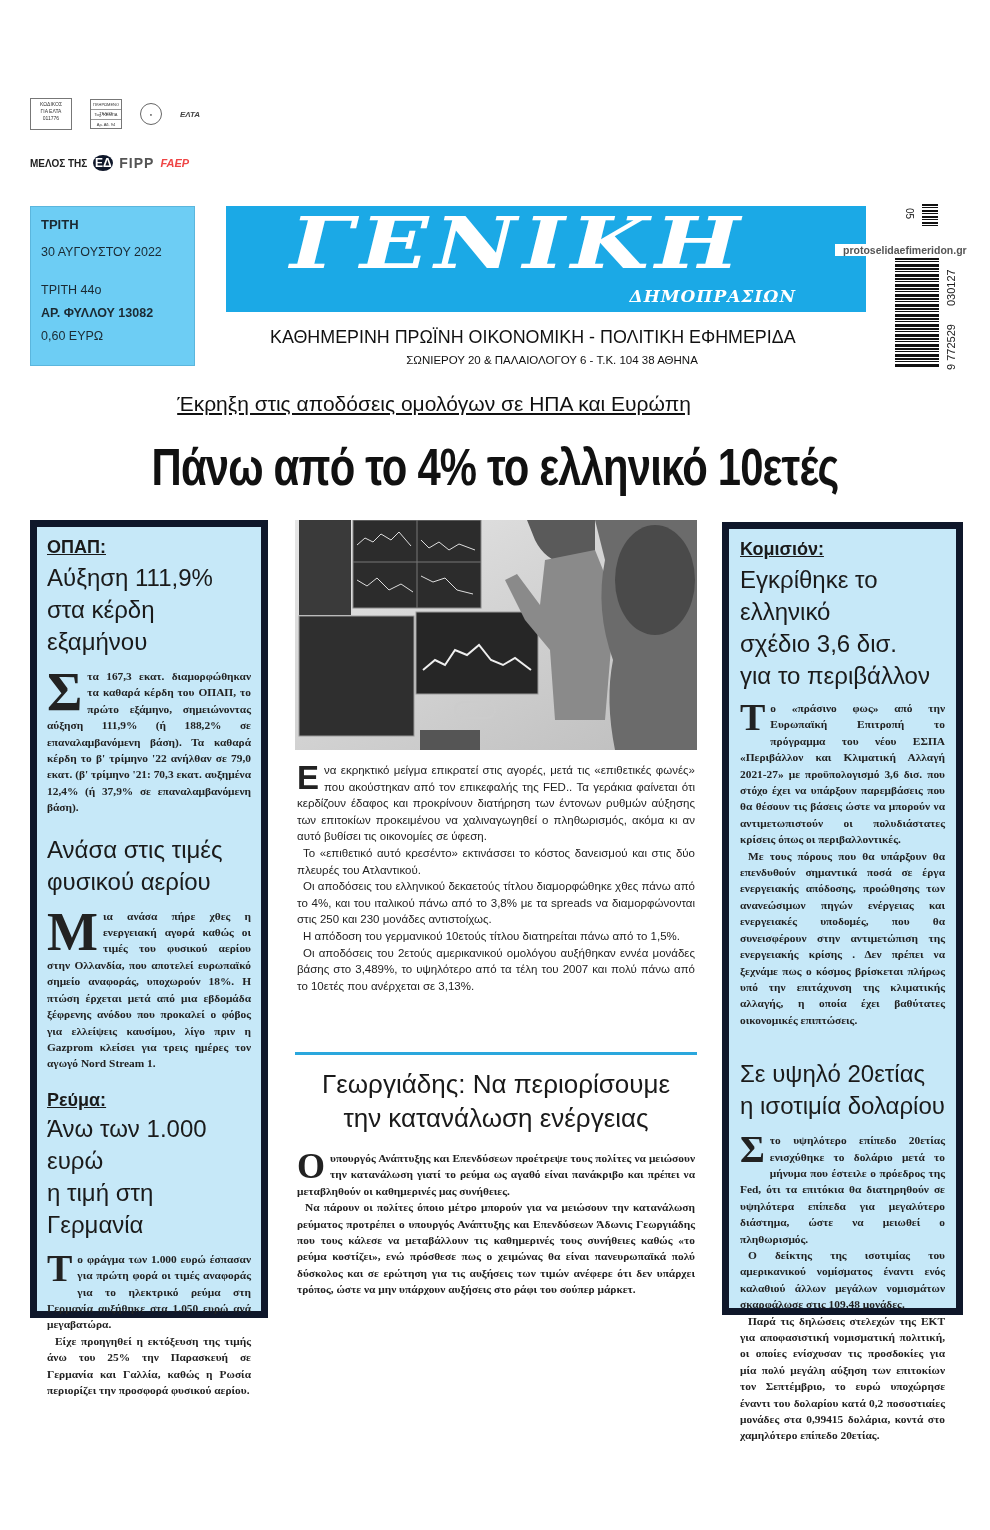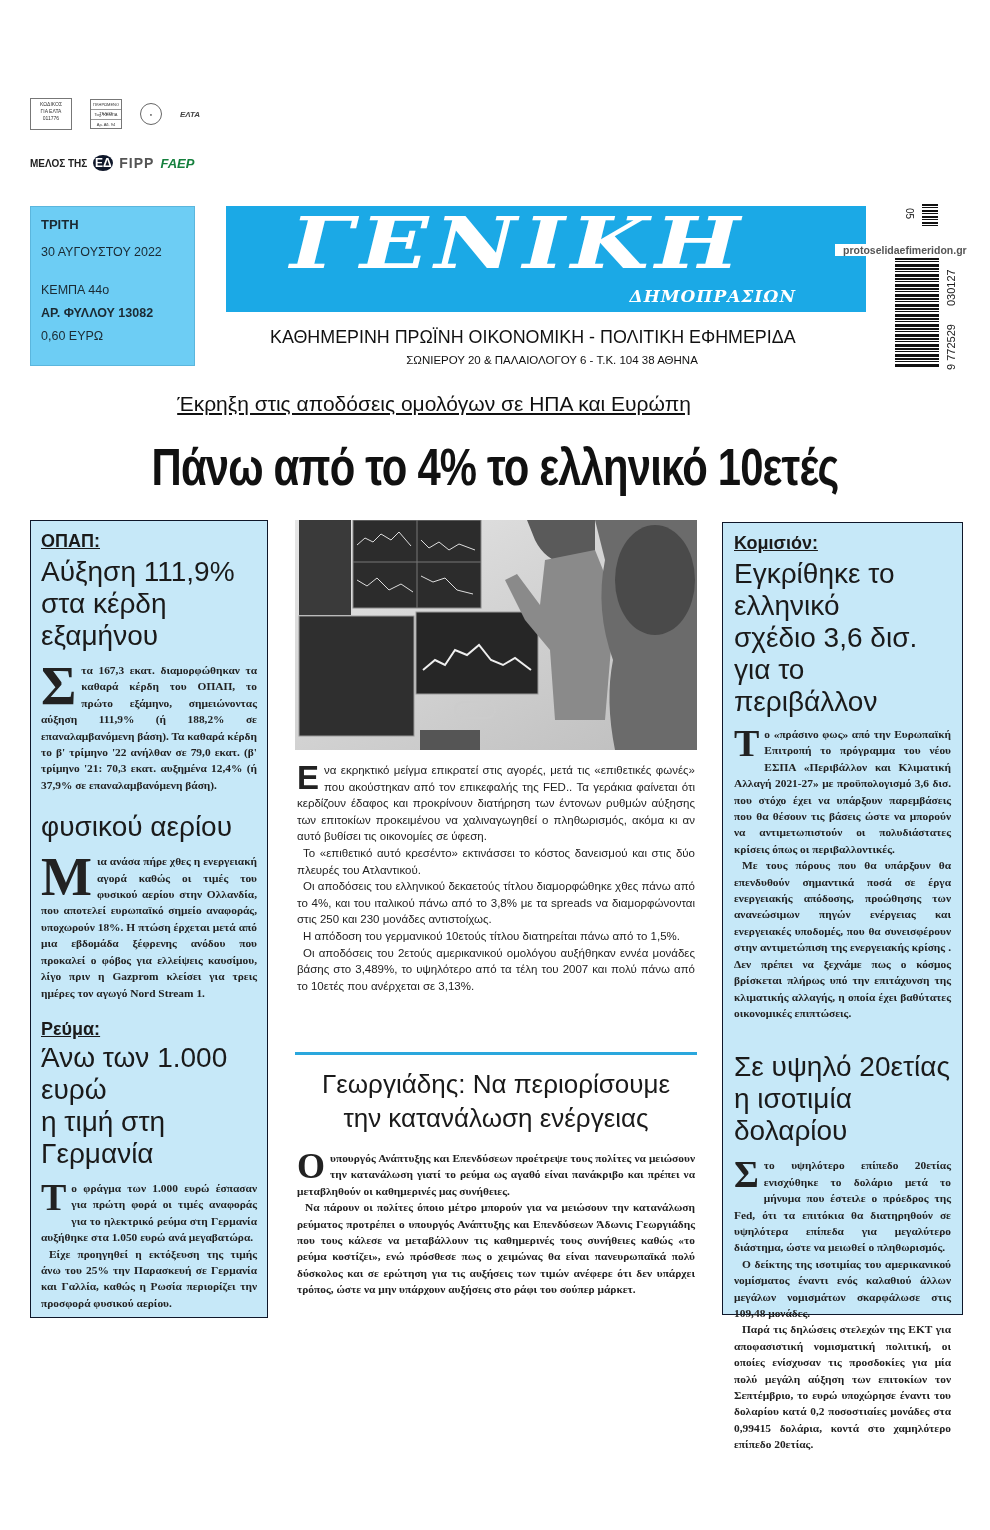--- a/index.html
+++ b/index.html
@@ -10,21 +10,21 @@
   .pbox{border:1px solid #777;font-size:5px;line-height:7px;text-align:center;color:#333;padding:2px 3px;}
   .pbox.k{width:34px;height:26px;}
   .pbox.t{width:30px;height:28px;padding:0;}
   .pbox.t div{border-bottom:1px solid #999;height:9px;font-size:4px;line-height:9px;}
   .pbox.t div:last-child{border-bottom:none;}
   .stamp{width:20px;height:20px;border:1px solid #666;border-radius:50%;font-size:4px;display:flex;align-items:center;justify-content:center;color:#444;}
   .elta{font-size:8px;font-weight:bold;color:#444;font-style:italic;}
   .member{left:30px;top:155px;display:flex;align-items:center;gap:6px;font-size:10px;font-weight:bold;color:#222;}
   .member .logo1{width:20px;height:16px;border-radius:50%;background:#0f172a;color:#fff;font-size:12px;font-weight:bold;display:flex;align-items:center;justify-content:center;}
   .member .fipp{font-size:14px;font-weight:bold;color:#555;letter-spacing:1px;}
-  .member .faep{font-size:13px;font-weight:bold;font-style:italic;color:#15803d;}
+  .member .faep{font-size:11px;font-weight:bold;font-style:italic;color:#ef4444;}
   
   .datebox{left:30px;top:206px;width:165px;height:160px;background:#6dcdf4;border:1px solid #5bb6dd;box-sizing:border-box;padding:10px 10px;font-size:12.5px;color:#1b2a33;}
   .datebox .d1{font-weight:bold;font-size:13px;}
   .datebox .d2{margin-top:13px;}
   .datebox .d3{margin-top:24px;}
   .datebox .d4{margin-top:9px;font-weight:bold;}
   .datebox .d5{margin-top:9px;}
   
   .mast{left:226px;top:206px;width:640px;height:106px;background:#1ba9e6;}
   .mast .title{position:absolute;left:64px;top:-4px;font-family:"DejaVu Serif",serif;font-size:90px;font-weight:bold;font-style:italic;color:#fff;letter-spacing:6px;transform:scaleY(0.78);transform-origin:top left;}
@@ -36,25 +36,25 @@
   .barcode-sm .num{position:absolute;left:-14px;top:4px;font-size:10px;transform:rotate(90deg);}
   .watermark{left:835px;top:244px;font-size:10.5px;font-weight:bold;color:#555;background:#fff;padding:0 8px;}
   .barcode{left:895px;top:258px;width:68px;height:114px;}
   .bars{position:absolute;left:0;top:0;width:44px;height:110px;background:repeating-linear-gradient(180deg,#111 0 2px,#fff 2px 3px,#111 3px 4px,#fff 4px 6px,#111 6px 9px,#fff 9px 10px);}
   .bc-nums{position:absolute;left:50px;top:0;height:112px;width:14px;}
   .bc-nums span{position:absolute;left:0;font-size:11px;transform:rotate(-90deg);transform-origin:left top;white-space:nowrap;}
   
   .kicker{left:0;top:392px;width:868px;text-align:center;font-size:21px;text-decoration:underline;color:#111;}
   .headline{left:0;top:438px;width:990px;text-align:center;font-size:51px;font-weight:bold;color:#111;letter-spacing:-1px;transform:scaleX(0.82);}
   
-  .side{background:#c6e8f8;border:1px solid #0f172a;box-sizing:border-box;}
+  .side{background:#c6e8f8;border:7px solid #0f172a;box-sizing:border-box;}
   .left-box{left:30px;top:520px;width:238px;height:798px;padding:10px 10px;}
   .right-box{left:722px;top:522px;width:241px;height:793px;padding:10px 11px;}
   .sec-label{font-size:18px;font-weight:bold;text-decoration:underline;color:#1a1a1a;}
-  .sec-title{font-size:28px;line-height:32px;color:#1a1a1a;}
+  .sec-title{font-size:24px;line-height:32px;color:#1a1a1a;}
   .body-serif{font-family:"Liberation Serif",serif;font-weight:bold;font-size:11.4px;line-height:16.4px;text-align:justify;color:#222;}
   .body-serif p{margin:0;}
   .body-serif p+p{text-indent:8px;}
   .dropcap{float:left;font-family:"Liberation Serif",serif;font-weight:bold;line-height:0.82;margin:2px 5px 0 0;color:#222;}
   .dc3{font-size:54px;}
   .dc2{font-size:38px;}
   .gap{height:18px;}
   
   .photo{left:295px;top:520px;width:402px;height:230px;overflow:hidden;background:#ccc;}
   .center-text{left:297px;top:762px;width:398px;font-size:11.5px;line-height:16.6px;text-align:justify;color:#222;}
@@ -87,21 +87,21 @@
 <div class="abs member">
   <span>ΜΕΛΟΣ ΤΗΣ</span>
   <span class="logo1">EΔ</span>
   <span class="fipp">FIPP</span>
   <span class="faep">FAEP</span>
 </div>
 
 <div class="abs datebox">
   <div class="d1">ΤΡΙΤΗ</div>
   <div class="d2">30  ΑΥΓΟΥΣΤΟΥ  2022</div>
-  <div class="d3">ΚΕΜΠΑ  44ο</div>
+  <div class="d3">ΤΡΙΤΗ  44ο</div>
   <div class="d4">ΑΡ. ΦΥΛΛΟΥ 13082</div>
   <div class="d5">0,60 ΕΥΡΩ</div>
 </div>
 
 <div class="abs mast">
   <div class="title">ΓΕΝΙΚΗ</div>
   <div class="sub">ΔΗΜΟΠΡΑΣΙΩΝ</div>
 </div>
 <div class="abs tagline">ΚΑΘΗΜΕΡΙΝΗ ΠΡΩΪΝΗ ΟΙΚΟΝΟΜΙΚΗ - ΠΟΛΙΤΙΚΗ ΕΦΗΜΕΡΙΔΑ</div>
 <div class="abs address">ΣΩΝΙΕΡΟΥ 20 &amp; ΠΑΛΑΙΟΛΟΓΟΥ  6 - Τ.Κ. 104 38 ΑΘΗΝΑ</div>
@@ -130,20 +130,21 @@
       <div>στα κέρδη εξαμήνου</div>
     </div>
     <div class="body-serif" style="margin-top:10px;">
       <span class="dropcap dc3">Σ</span>
       <p>τα 167,3 εκατ. διαμορφώθηκαν τα καθαρά κέρδη του ΟΠΑΠ, το πρώτο εξάμηνο, σημειώνοντας αύξηση 111,9% (ή 188,2% σε επαναλαμβανόμενη βάση). Τα καθαρά κέρδη το β' τρίμηνο '22 ανήλθαν σε 79,0 εκατ. (β' τρίμηνο '21: 70,3 εκατ. αυξημένα 12,4% (ή 37,9% σε επαναλαμβανόμενη βάση).</p>
     </div>
   </div>
   <div class="gap"></div>
   <div>
     <div class="sec-title">
+      <div>Ανάσα στις τιμές</div>
       <div>φυσικού αερίου</div>
     </div>
     <div class="body-serif" style="margin-top:10px;">
       <span class="dropcap dc3">Μ</span>
       <p>ια ανάσα πήρε χθες η ενεργειακή αγορά καθώς οι τιμές του φυσικού αερίου στην Ολλανδία, που αποτελεί ευρωπαϊκό σημείο αναφοράς, υποχωρούν 18%. Η πτώση έρχεται μετά από μια εβδομάδα ξέφρενης ανόδου που προκαλεί ο φόβος για ελλείψεις καυσίμου, λίγο πριν η Gazprom κλείσει για τρεις ημέρες τον αγωγό Nord Stream 1.</p>
     </div>
   </div>
   <div class="gap"></div>
   <div>
     <div class="sec-label">Ρεύμα:</div>

